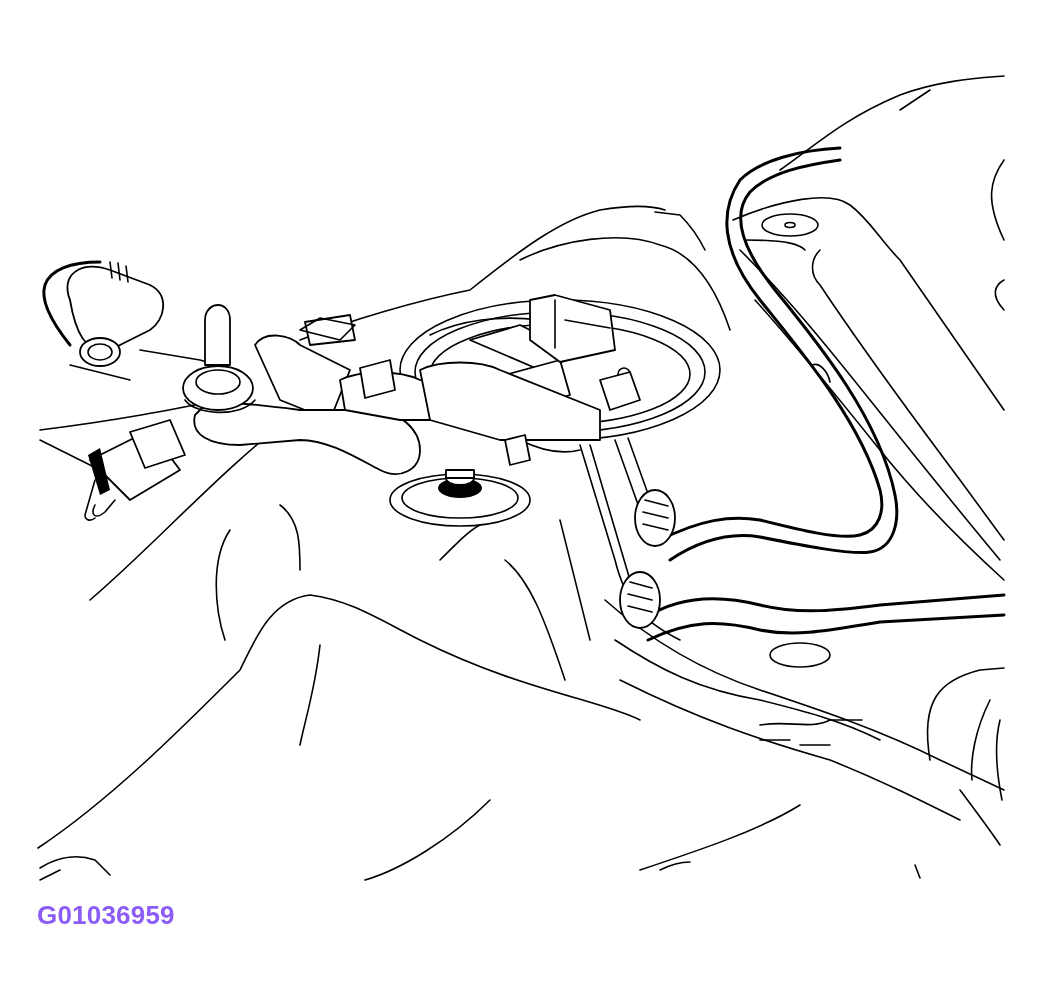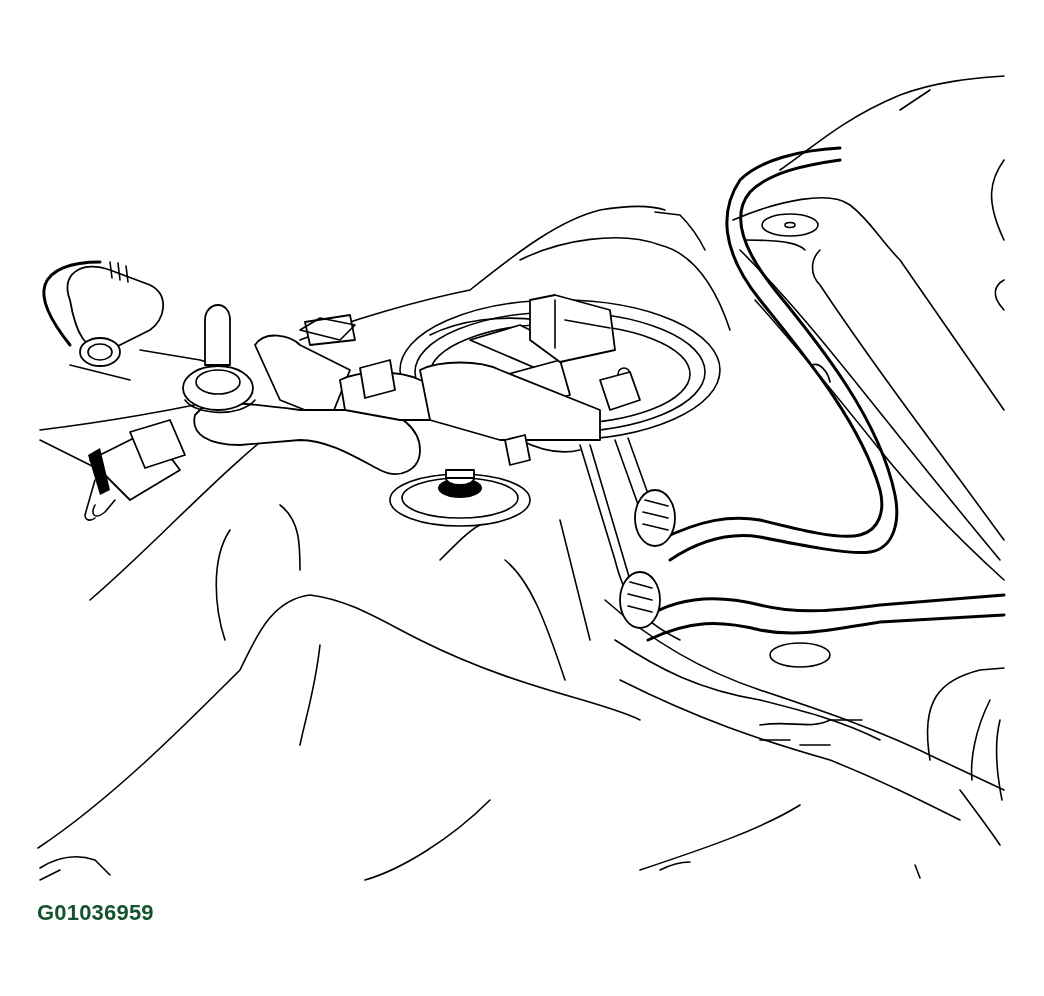--- a/index.html
+++ b/index.html
@@ -4,22 +4,22 @@
   <style>
     html, body { margin: 0; padding: 0; background: #ffffff; }
     body { width: 1044px; height: 996px; position: relative; overflow: hidden;
            font-family: "Liberation Sans", sans-serif; }
     .figure { position: absolute; left: 0; top: 0; width: 1044px; height: 996px; }
     .figure svg { width: 1044px; height: 996px; display: block; }
     .ln { fill: none; stroke: #000; stroke-width: 1.6; stroke-linecap: round; stroke-linejoin: round; }
     .thick { fill: none; stroke: #000; stroke-width: 3; stroke-linecap: round; stroke-linejoin: round; }
     .fillw { fill: #fff; stroke: #000; stroke-width: 1.8; stroke-linejoin: round; }
     .fillk { fill: #000; stroke: none; }
-    .fig-id { position: absolute; left: 37px; top: 900px; font-size: 22px; font-weight: bold;
-              color: #14532d; letter-spacing: 0.2px; }
+    .fig-id { position: absolute; left: 37px; top: 900px; font-size: 26px; font-weight: bold;
+              color: #8b5cf6; letter-spacing: 0.2px; }
   </style>
 </head>
 <body>
 
 <div class="figure">
   <svg viewBox="0 0 1044 996" xmlns="http://www.w3.org/2000/svg">
 
     <g>
       <path class="ln" d="M40 430 C120 420 170 410 230 398"></path>
       <path class="ln" d="M40 440 L100 470"></path>

